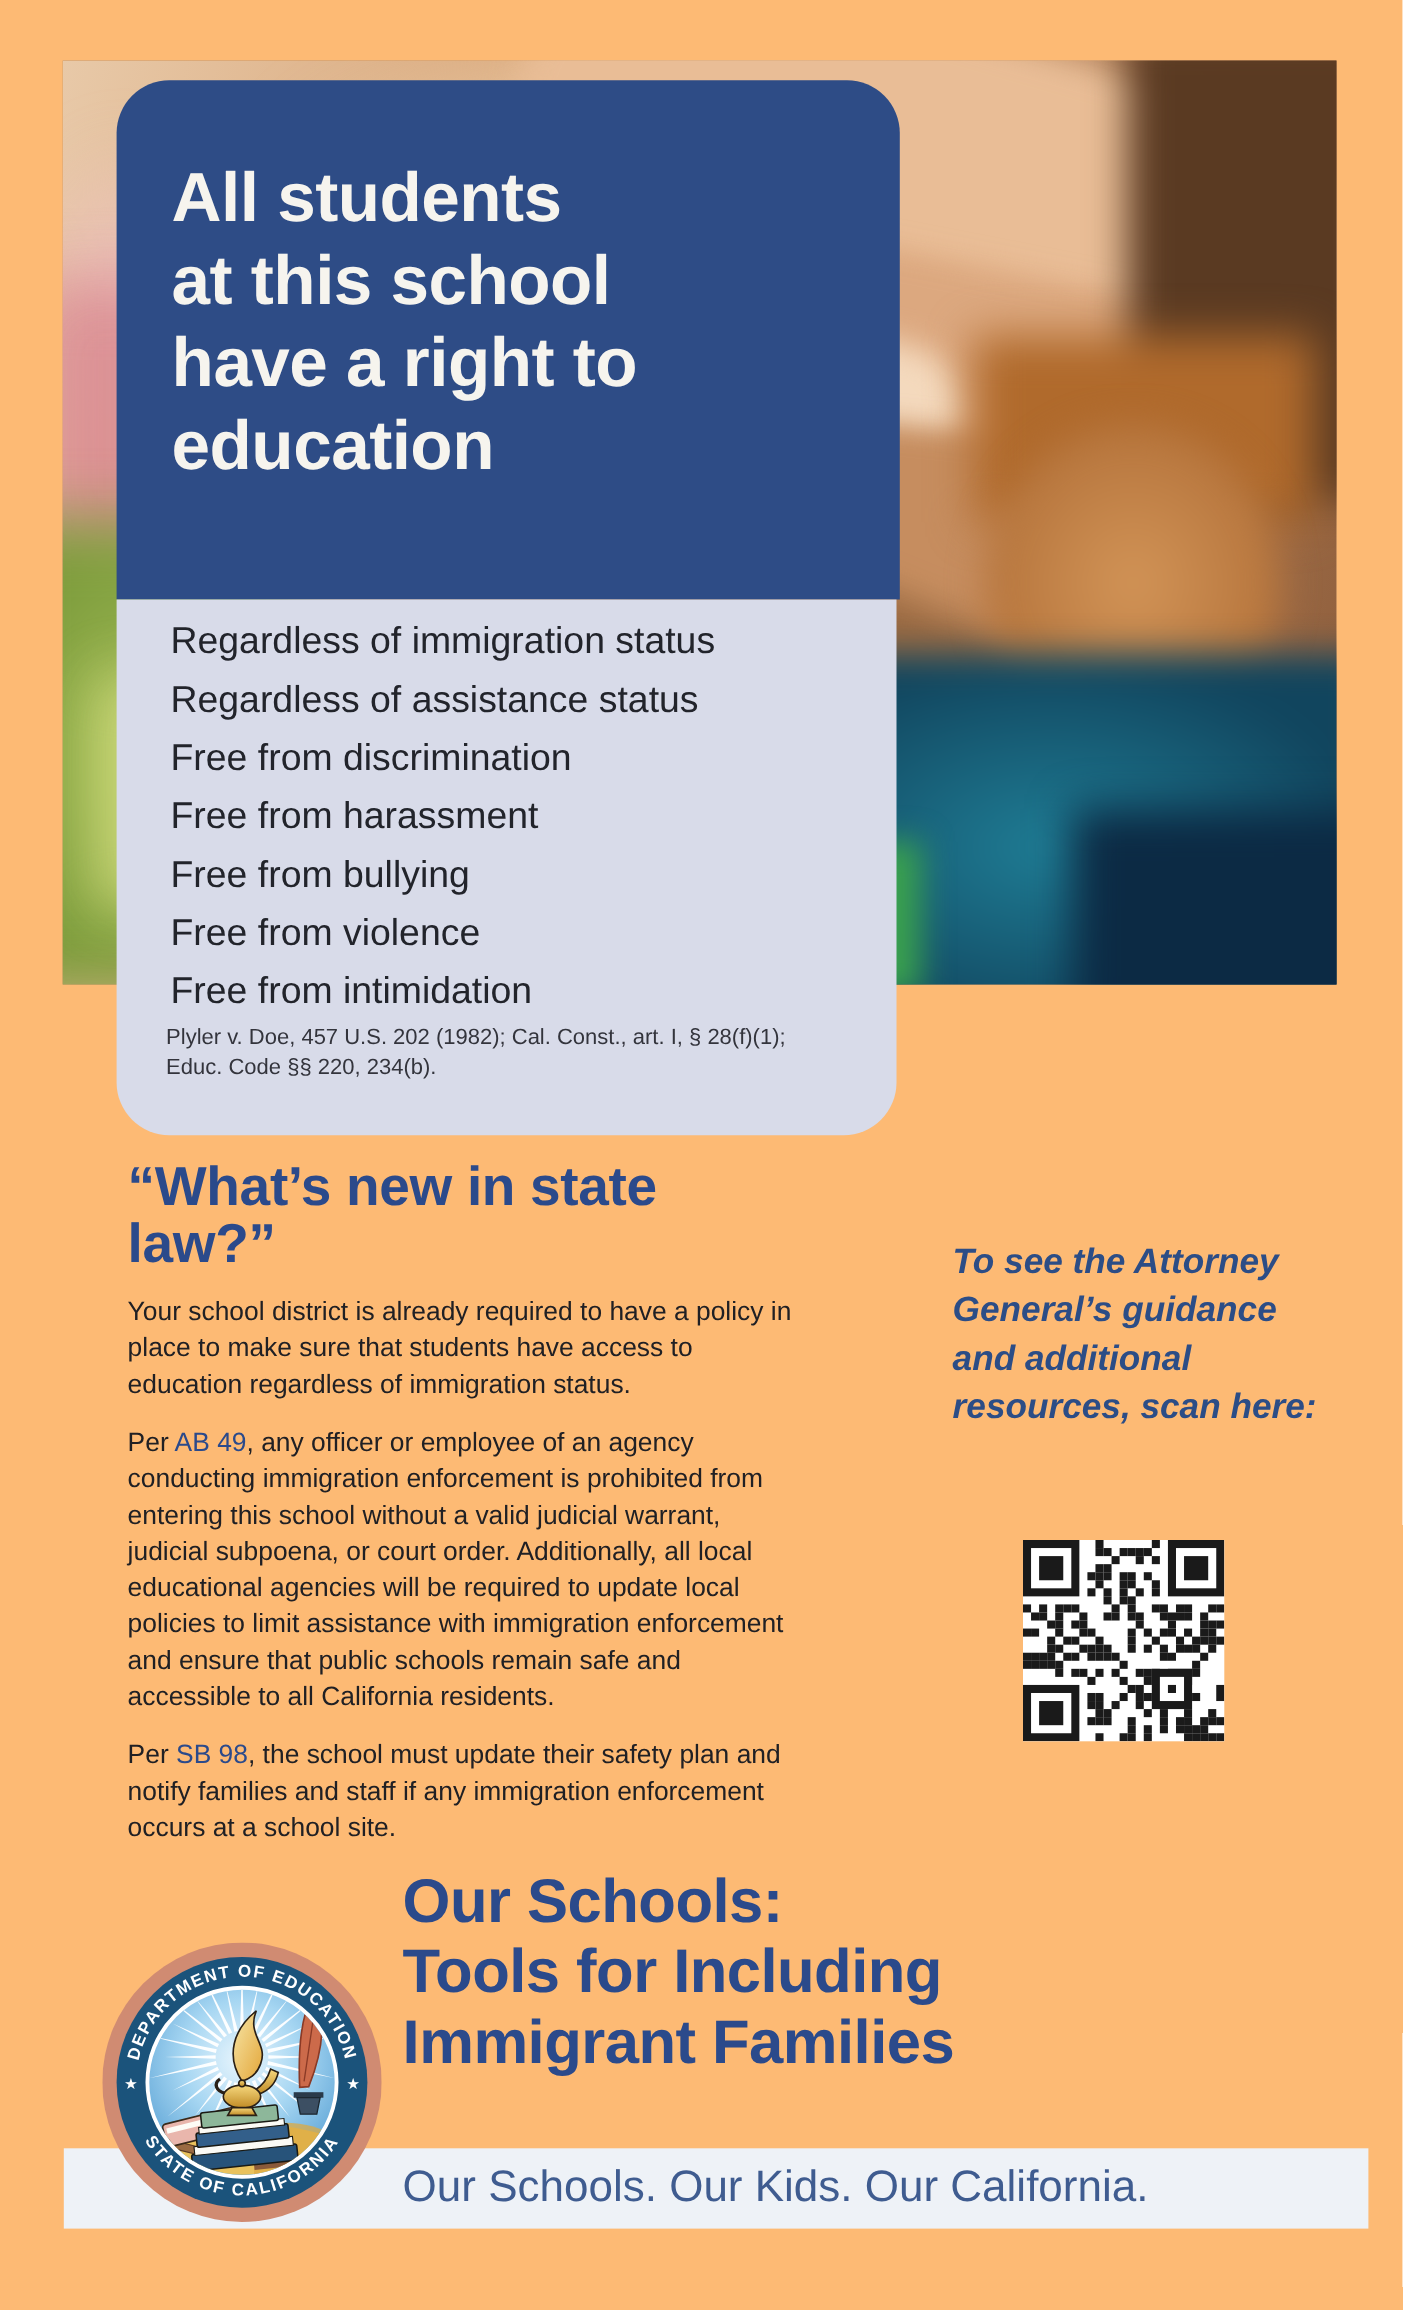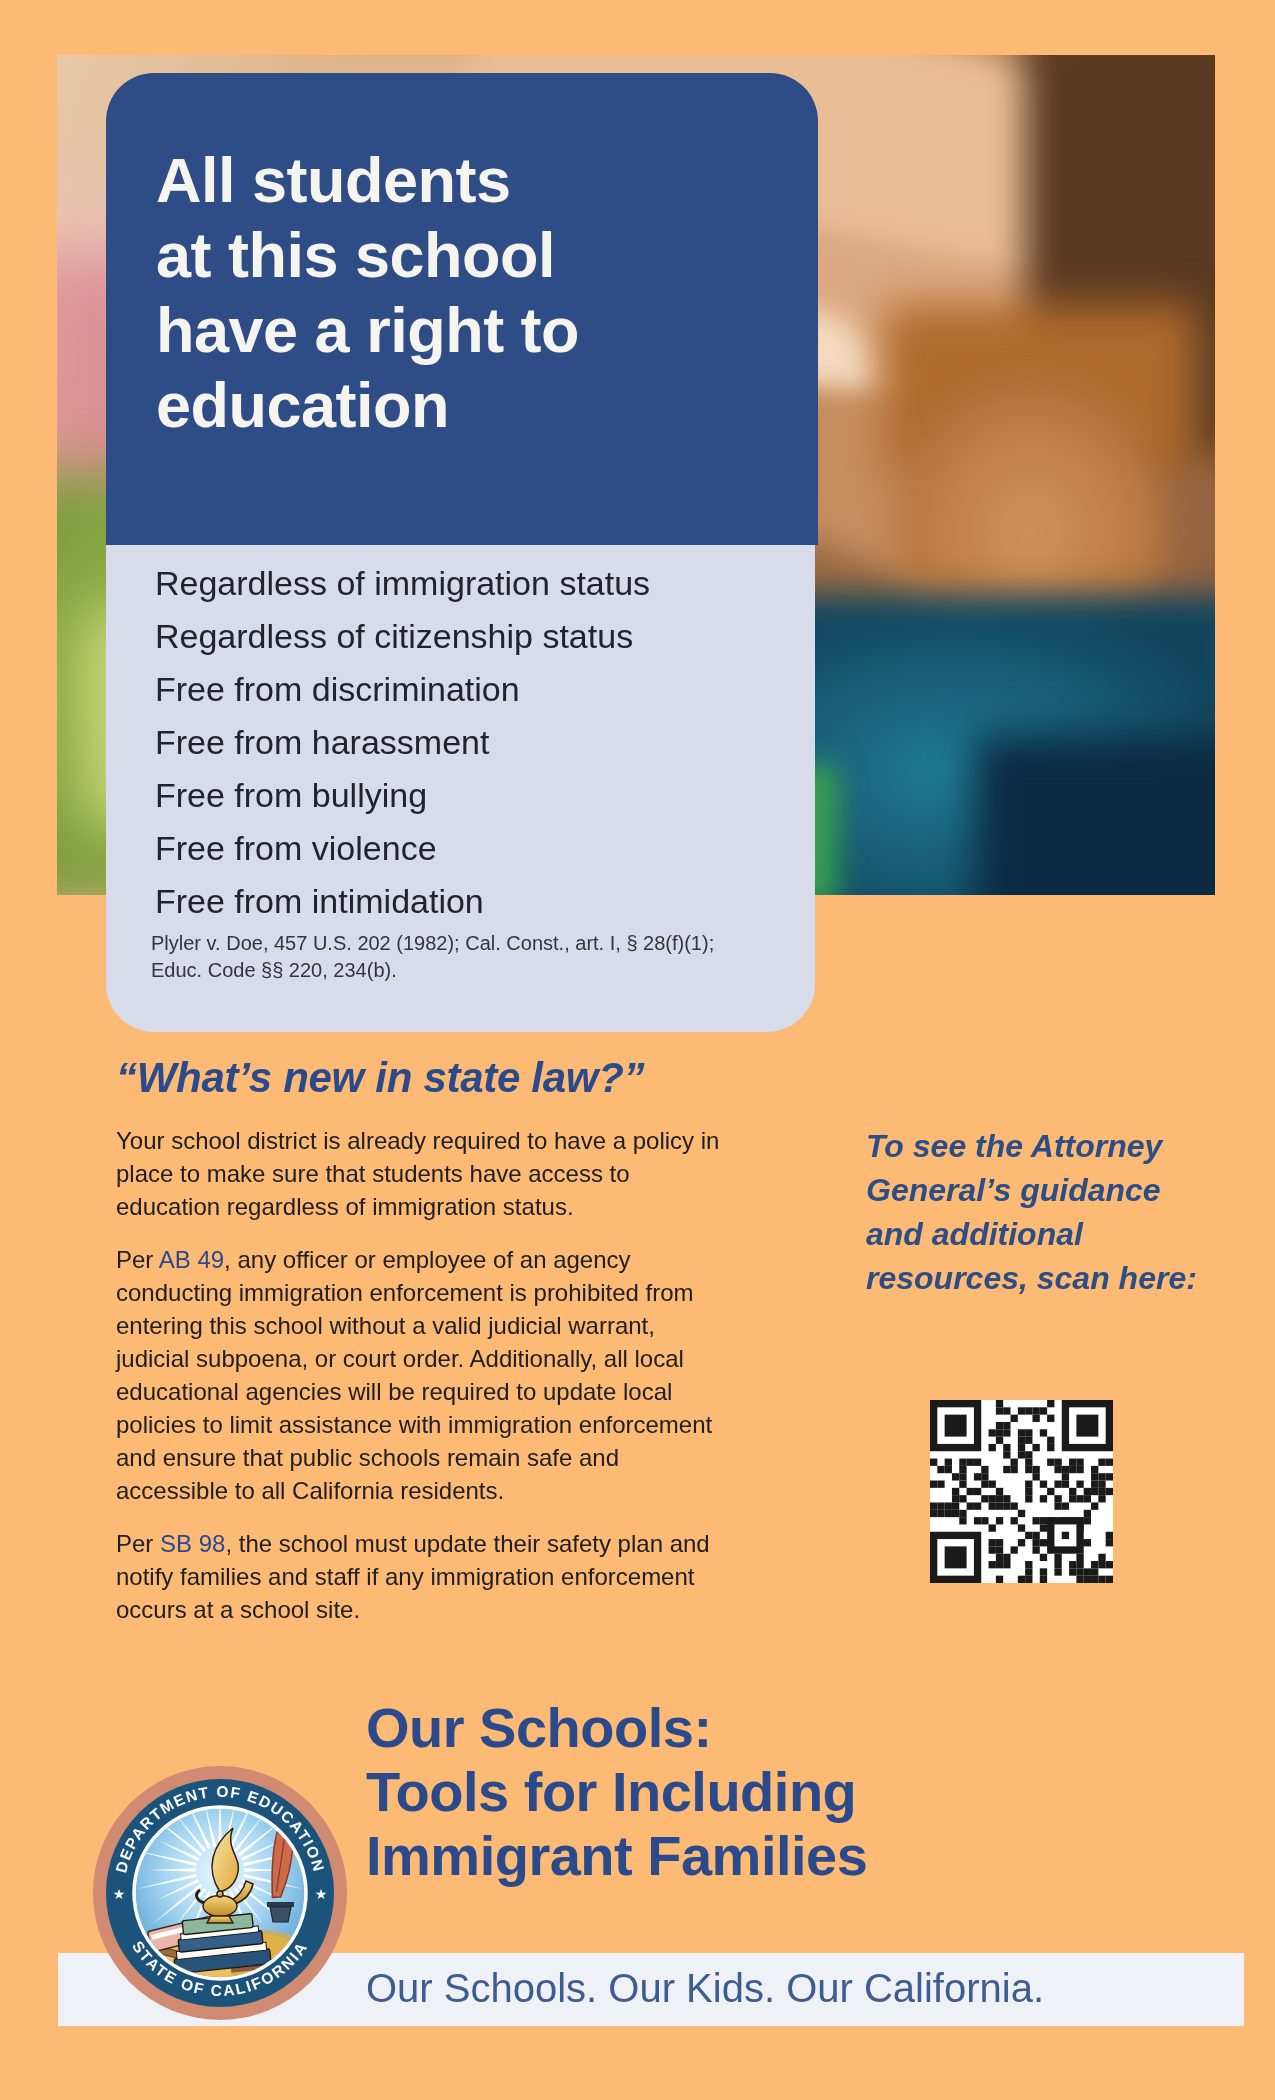--- a/index.html
+++ b/index.html
@@ -35,22 +35,22 @@
             background:var(--panel-blue,#2e4c86);border-radius:48px 48px 0 0;}
   .hero-title{position:absolute;left:50px;top:70px;color:#f6f4ee;font-size:63px;line-height:75px;
               font-weight:800;letter-spacing:-0.5px;}
   .list-box{position:absolute;left:106px;top:545px;width:709px;height:487px;
             background:var(--panel-lavender,#d8dbe9);border-radius:0 0 48px 48px;}
   .rights-list{position:absolute;left:49px;top:12px;font-size:34px;line-height:53px;color:#22242b;}
   .citation{position:absolute;left:45px;top:385px;font-size:20px;line-height:27px;color:#33343c;}
 
   
   .left-col{position:absolute;left:116px;top:1052px;width:617px;}
-  .law-heading{font-size:42px;line-height:52px;font-weight:800;color:var(--brand-blue,#2b4a8b);
-               letter-spacing:-0.3px;margin:0 0 4px 0;font-style:italic;}
+  .law-heading{font-size:50px;line-height:52px;font-weight:800;color:var(--brand-blue,#2b4a8b);
+               letter-spacing:-0.3px;margin:0 0 4px 0;}
   .para{font-size:24px;line-height:33px;color:var(--body-text,#202024);margin:20px 0 0 0;}
   .bill{font-weight:400;color:var(--brand-blue,#2b4a8b);}
 
   
   .scan-text{position:absolute;left:866px;top:1124px;width:400px;font-size:32px;line-height:44px;
              font-weight:800;color:#2c4d86;font-style:italic;}
   .qr{position:absolute;left:930px;top:1400px;width:183px;height:183px;background:#fff;}
 
   
   .band{position:absolute;left:58px;top:1953px;width:1186px;height:73px;background:var(--band,#eef2f7);z-index:1;}
@@ -88,21 +88,21 @@
   <div class="blue-box">
     <div class="hero-title prelines">All students
 at this school
 have a right to
 education</div>
   </div>
 
   <div class="list-box">
     <div class="rights-list">
       <div>Regardless of immigration status</div>
-      <div>Regardless of citizenship status</div>
+      <div>Regardless of assistance status</div>
       <div>Free from discrimination</div>
       <div>Free from harassment</div>
       <div>Free from bullying</div>
       <div>Free from violence</div>
       <div>Free from intimidation</div>
     </div>
     <div class="citation prelines">Plyler v. Doe, 457 U.S. 202 (1982); Cal. Const., art. I, § 28(f)(1);
 Educ. Code §§ 220, 234(b).</div>
   </div>
 

